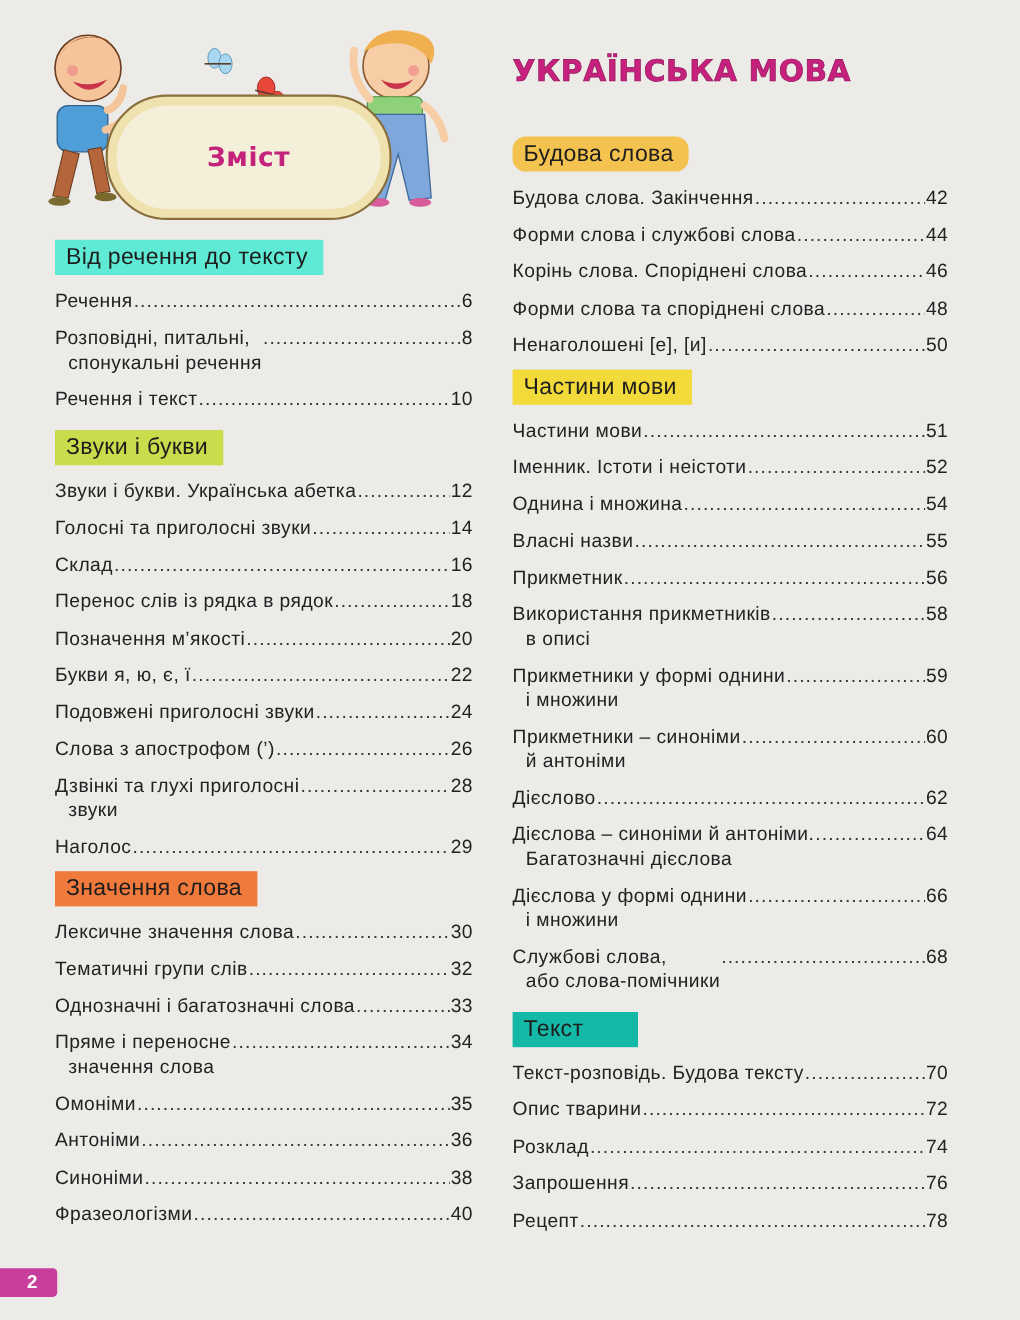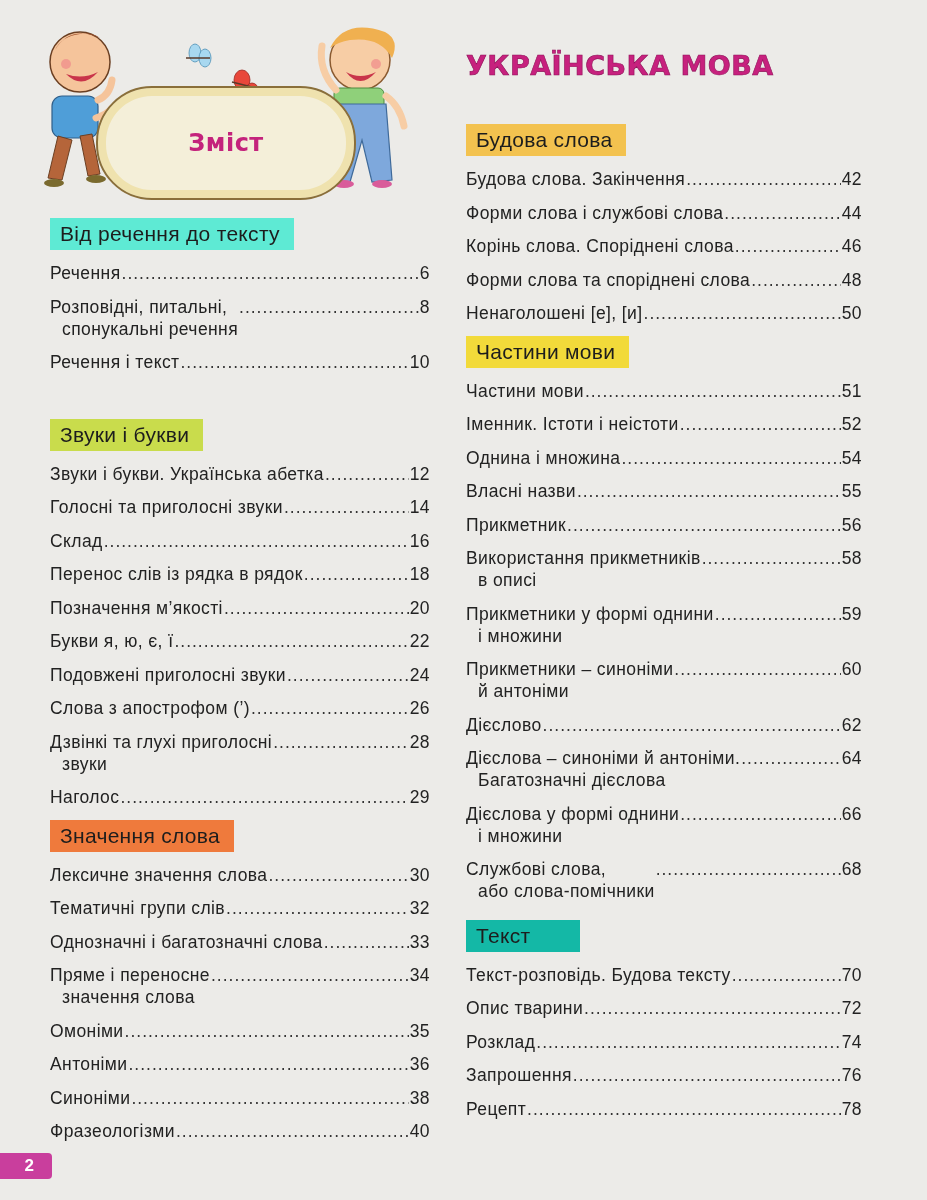--- a/index.html
+++ b/index.html
@@ -121,21 +121,21 @@
     <div class="entry">
         <span class="txt"><span>Речення і текст</span></span>
         <span class="leader"></span>
         <span class="pg">10</span>
       </div>
   </div>
 
   <div class="gap"></div>
 
   <div>
-    <div class="section-head" style="background:#c9dc4c;margin-top:28px;">Звуки і букви</div>
+    <div class="section-head" style="background:#c9dc4c;">Звуки і букви</div>
     <div class="entry">
         <span class="txt"><span>Звуки і букви. Українська абетка</span></span>
         <span class="leader"></span>
         <span class="pg">12</span>
       </div>
     <div class="entry">
         <span class="txt"><span>Голосні та приголосні звуки</span></span>
         <span class="leader"></span>
         <span class="pg">14</span>
       </div>
@@ -222,21 +222,21 @@
         <span class="txt"><span>Фразеологізми</span></span>
         <span class="leader"></span>
         <span class="pg">40</span>
       </div>
   </div>
 </div>
 
 <div class="col col-right">
 
   <div>
-    <div class="section-head" style="background:#f3c24f;">Будова слова</div>
+    <div class="section-head" style="background:#f3c24f;border-radius:12px;">Будова слова</div>
     <div class="entry">
         <span class="txt"><span>Будова слова. Закінчення</span></span>
         <span class="leader"></span>
         <span class="pg">42</span>
       </div>
     <div class="entry">
         <span class="txt"><span>Форми слова і службові слова</span></span>
         <span class="leader"></span>
         <span class="pg">44</span>
       </div>

